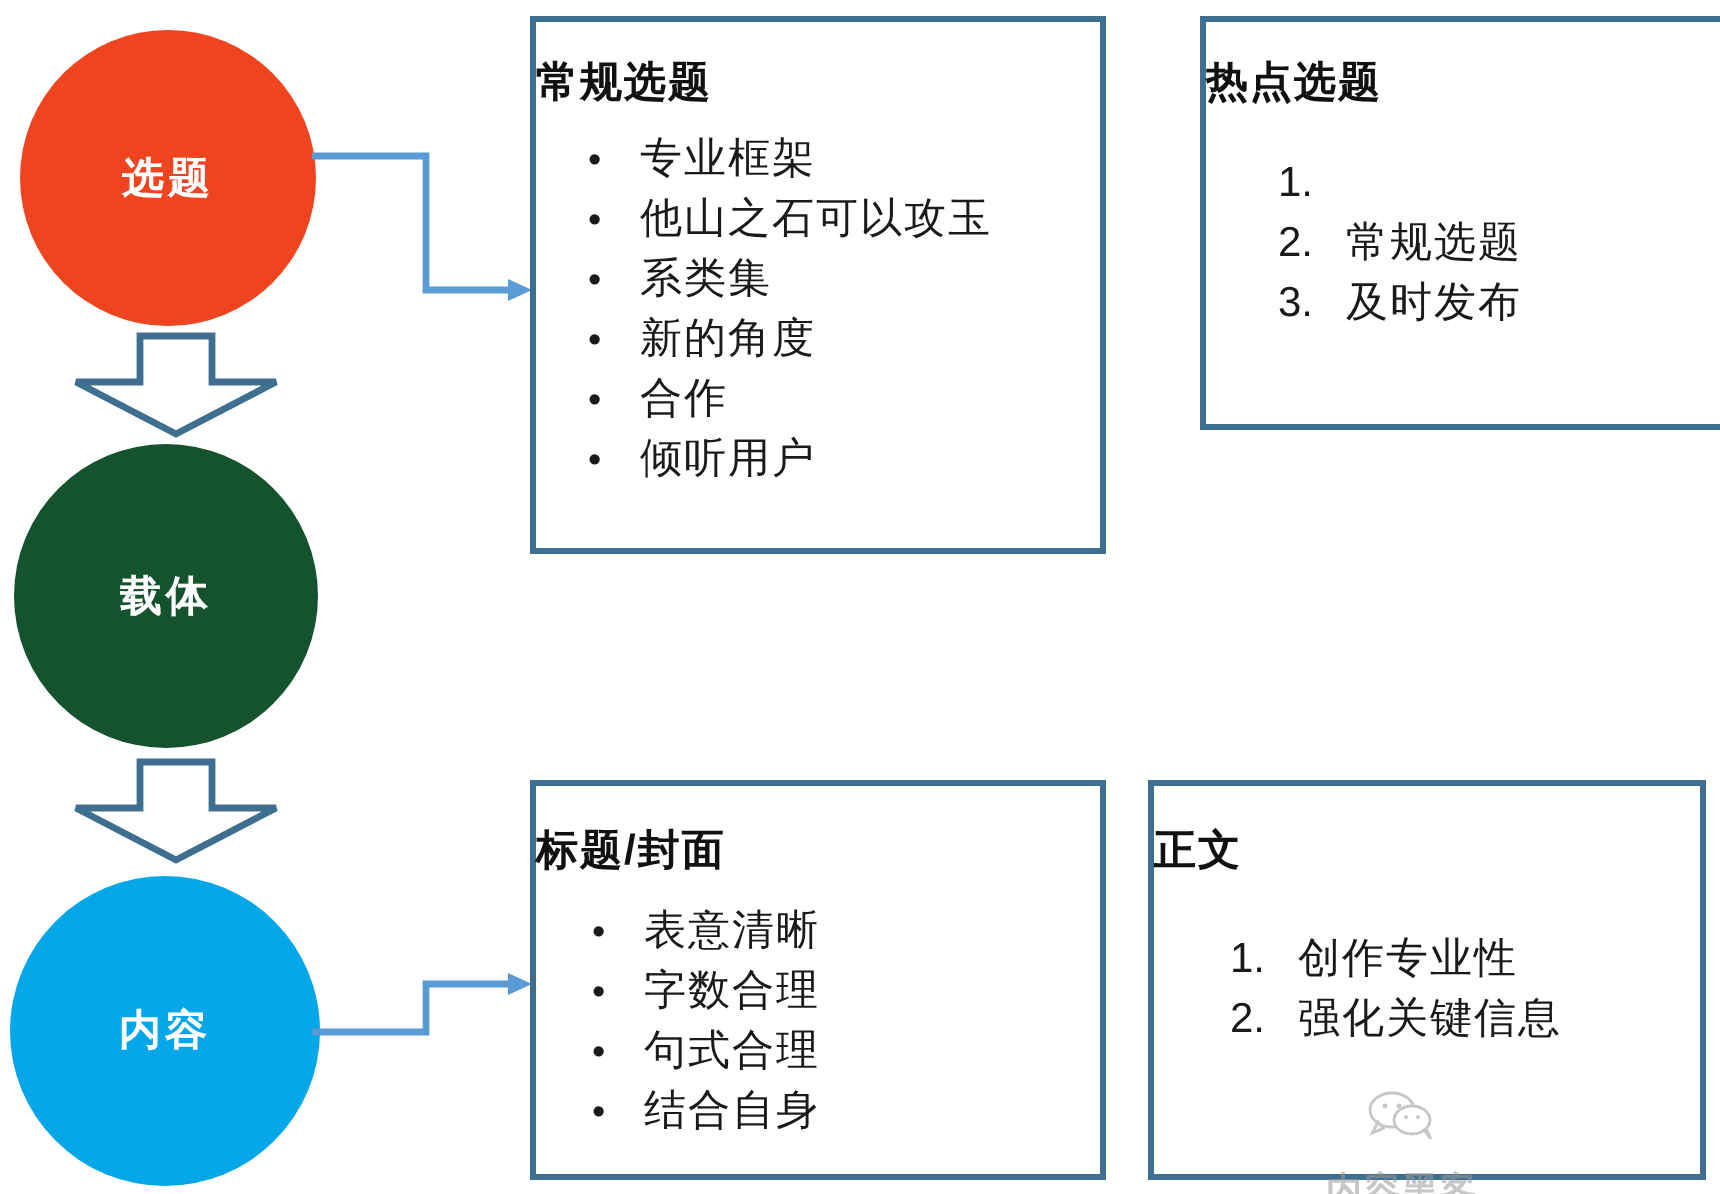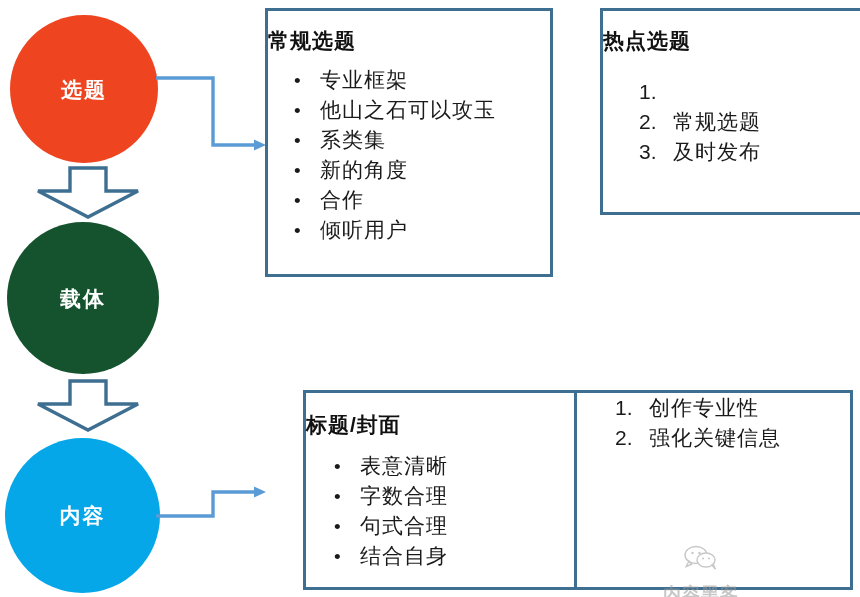--- a/index.html
+++ b/index.html
@@ -202,21 +202,21 @@
         <span class="marker number">2.</span>
         <span class="item-text">常规选题</span>
       </li>
       <li class="item-row">
         <span class="marker number">3.</span>
         <span class="item-text">及时发布</span>
       </li>
     </ol>
   </div>
 
-  <div class="box" id="box-title-cover" style="left:265px; top:390px; width:288px; height:200px;margin-left:38px;">
+  <div class="box" id="box-title-cover" style="left:265px; top:390px; width:288px; height:200px;">
     <div class="box-title">标题/封面</div>
     <ul class="item-list">
       <li class="item-row">
         <span class="marker bullet">•</span>
         <span class="item-text">表意清晰</span>
       </li>
       <li class="item-row">
         <span class="marker bullet">•</span>
         <span class="item-text">字数合理</span>
       </li>
@@ -225,20 +225,21 @@
         <span class="item-text">句式合理</span>
       </li>
       <li class="item-row">
         <span class="marker bullet">•</span>
         <span class="item-text">结合自身</span>
       </li>
     </ul>
   </div>
 
   <div class="box" id="box-body" style="left:574px; top:390px; width:279px; height:200px;">
+    <div class="box-title">正文</div>
     <ol class="item-list">
       <li class="item-row">
         <span class="marker number">1.</span>
         <span class="item-text">创作专业性</span>
       </li>
       <li class="item-row">
         <span class="marker number">2.</span>
         <span class="item-text">强化关键信息</span>
       </li>
     </ol>

